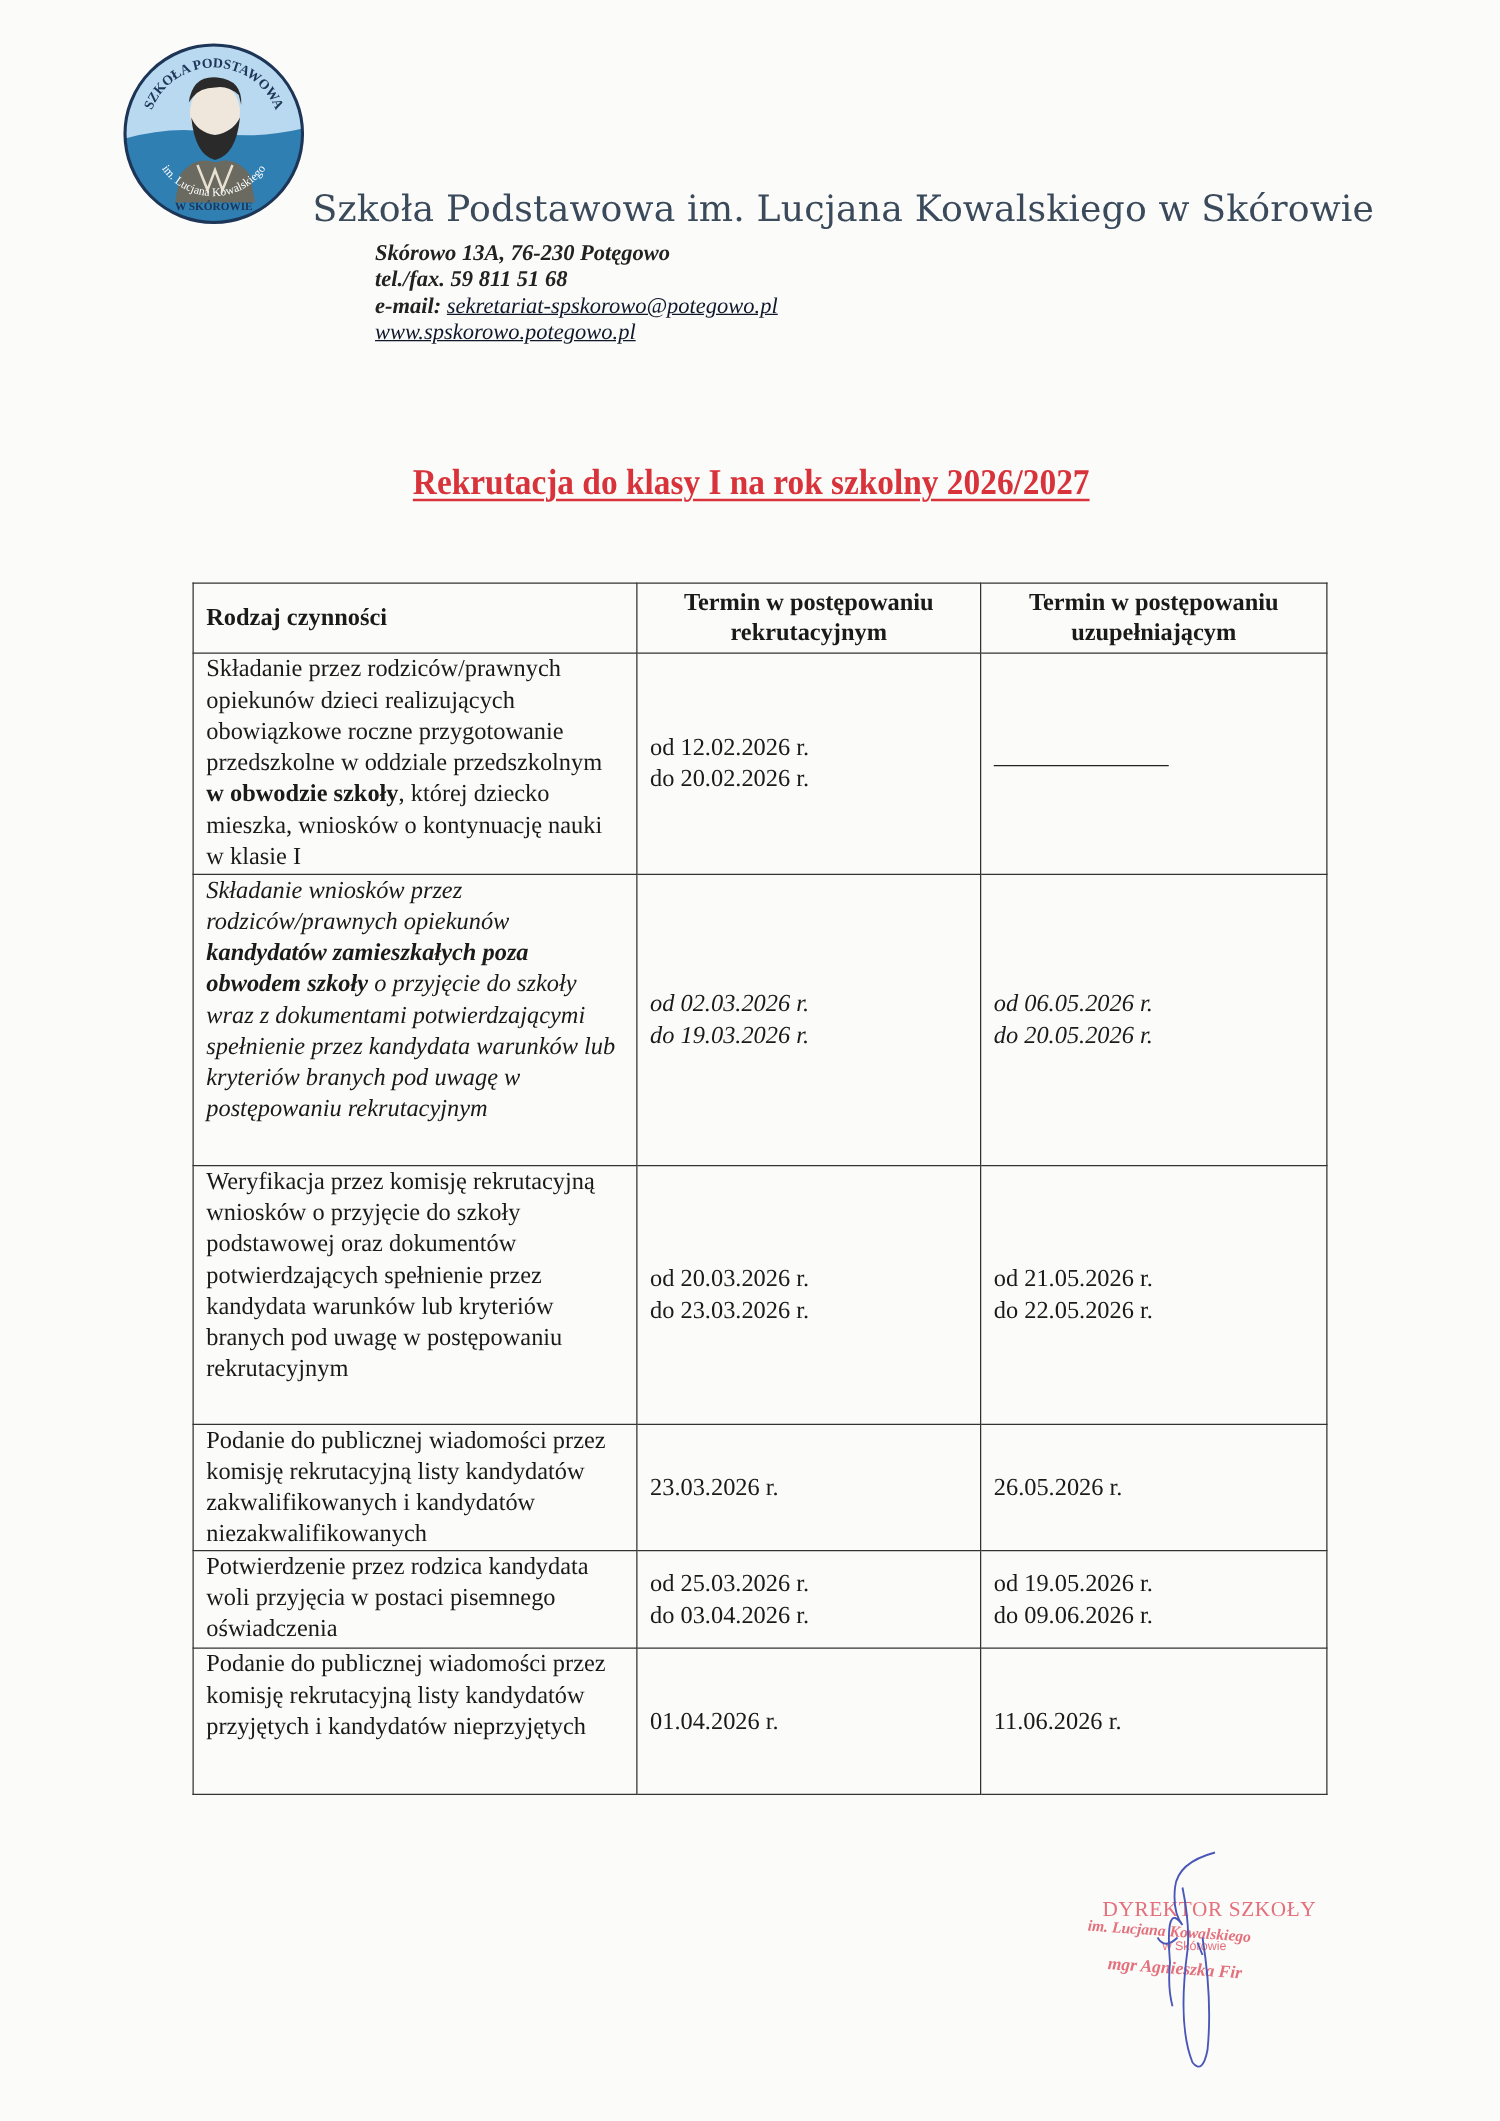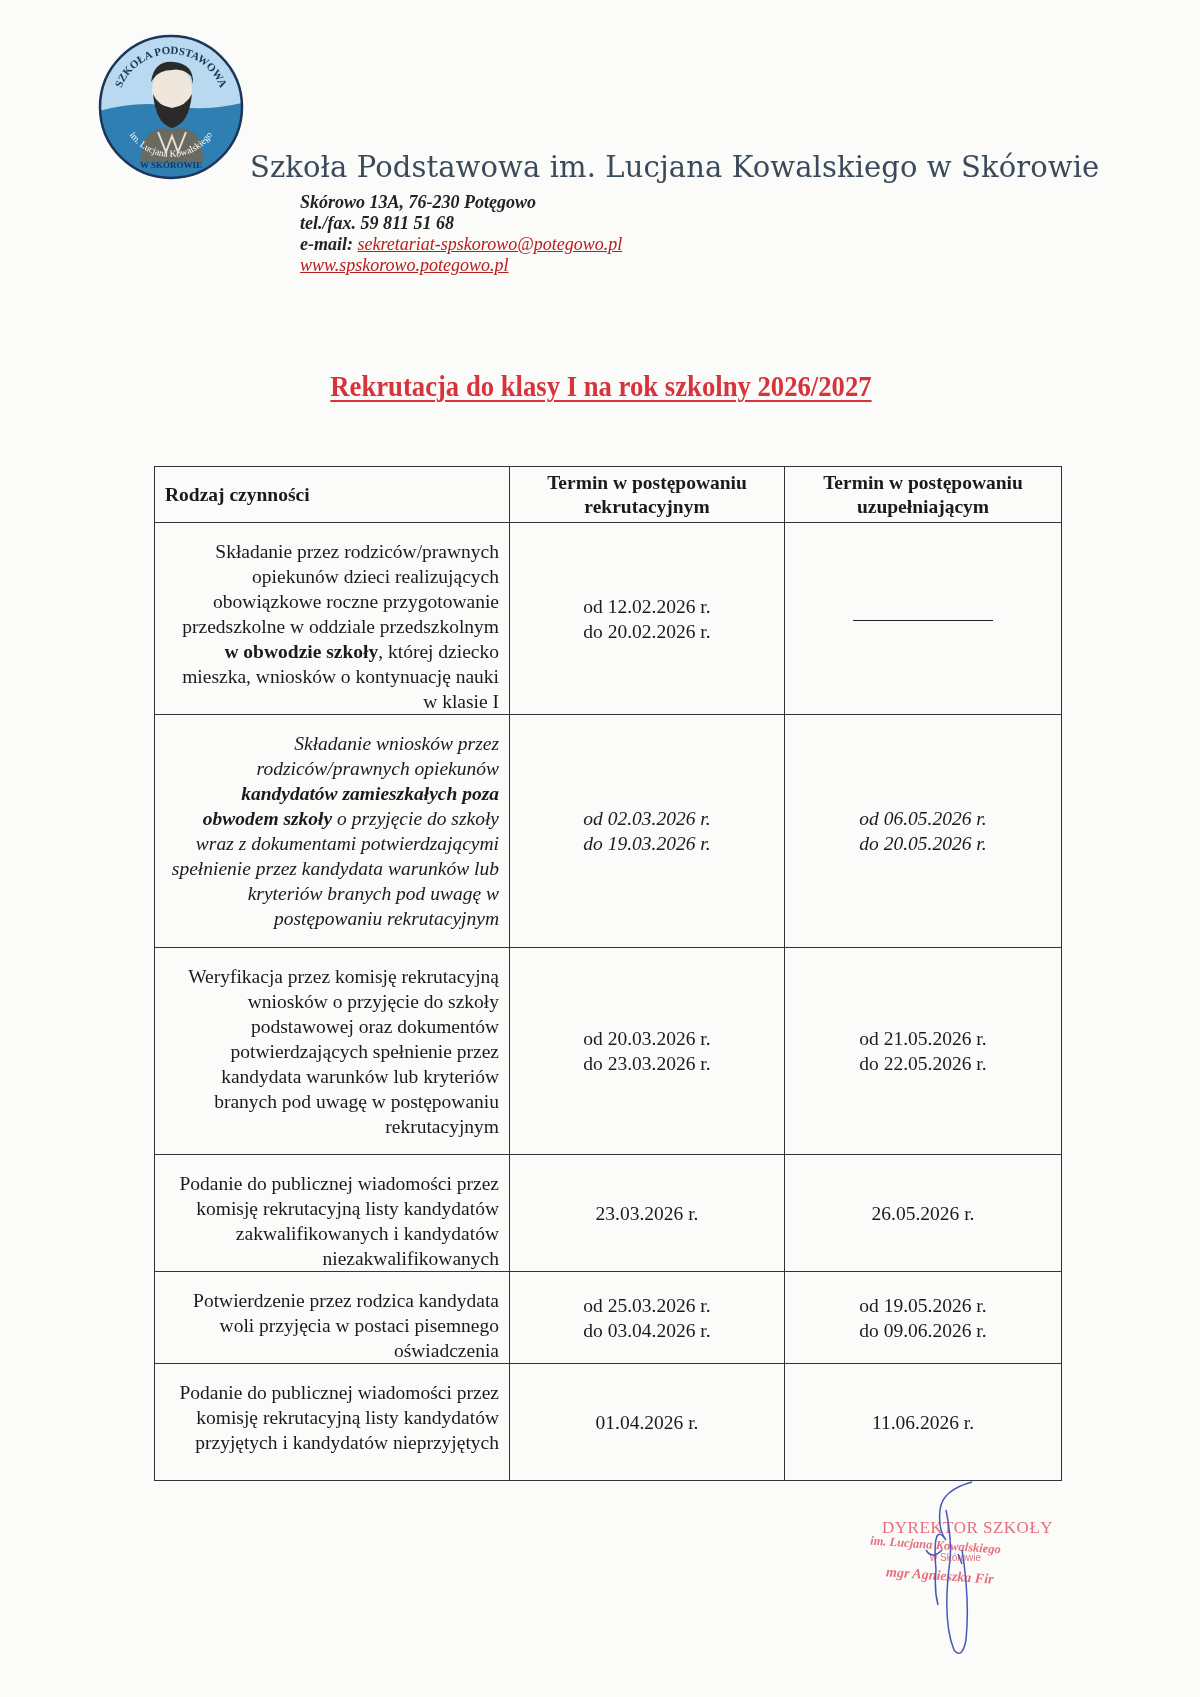--- a/index.html
+++ b/index.html
@@ -10,39 +10,39 @@
     color: #1a1a1a;
   }
   .logo { position: absolute; left: 96px; top: 32px; width: 150px; height: 150px; }
   .school-name {
     position: absolute; left: 250px; top: 150px;
     font-family: "DejaVu Serif", serif; font-size: 29px; color: #3a4a5a;
     letter-spacing: 0.1px; white-space: nowrap;
   }
   .contact { position: absolute; left: 300px; top: 192px; font-style: italic; font-size: 18px; line-height: 21px; font-weight: bold; color: #222; }
   .contact .row { white-space: nowrap; }
-  .contact a { color: #b91c1c; text-decoration: underline; font-weight: normal; }
+  .contact a { color: #0f172a; text-decoration: underline; font-weight: normal; }
   .contact .lbl { font-weight: bold; }
   .title {
     position: absolute; left: 0; right: 0; top: 370px; text-align: center;
     font-family: "Liberation Serif", serif; font-weight: bold; font-size: 29px;
     color: #d8323a; text-decoration: underline; text-decoration-thickness: 2px; text-underline-offset: 4px;
     transform: scaleX(0.92); transform-origin: 612px 0;
   }
   table.sched {
     position: absolute; left: 154px; top: 466px; width: 908px;
     border-collapse: collapse; font-size: 19.5px; line-height: 25px;
   }
   table.sched th, table.sched td { border: 1.5px solid #333; padding: 0 10px 0 10px; vertical-align: middle; }
   table.sched th { font-weight: bold; font-size: 19.5px; line-height: 24px; height: 55px; }
   table.sched th.c1 { text-align: left; width: 334px; margin-top: 40px; }
   table.sched th.c2, table.sched th.c3 { }
   table.sched th.c2 { width: 254px; }
-  table.sched td.act { text-align: right; vertical-align: top; padding-top: 16px; }
-  table.sched td.date { text-align: center; }
+  table.sched td.act { text-align: left; vertical-align: top; padding-top: 0; }
+  table.sched td.date { }
   .dash { display: inline-block; width: 140px; border-top: 1.5px solid #222; vertical-align: middle; }
   .r1 { height: 177px; } .r2 { height: 233px; font-style: italic; } .r3 { height: 207px; margin-top: 16px; }
   .r4 { height: 98px; } .r5 { height: 78px; } .r6 { height: 117px; }
   .r6 td.act { vertical-align: middle; }
   .stamp { position: absolute; left: 862px; top: 1480px; width: 200px; height: 190px; }
   .stamp .t1 { position: absolute; left: 20px; top: 38px; font-family: "Liberation Serif", serif; color: #e4707c; font-size: 17px; letter-spacing: 0.5px; white-space: nowrap; }
   .stamp .t2 { position: absolute; left: 8px; top: 58px; font-family: "Liberation Serif", serif; font-style: italic; font-weight: bold; color: #e4707c; font-size: 12.5px; white-space: nowrap; transform: rotate(4deg); }
   .stamp .t3 { position: absolute; left: 68px; top: 72px; font-family: "Liberation Sans", sans-serif; color: #e4707c; font-size: 10px; white-space: nowrap; }
   .stamp .t4 { position: absolute; left: 24px; top: 88px; font-family: "Liberation Serif", serif; font-style: italic; font-weight: bold; color: #e4707c; font-size: 14px; white-space: nowrap; transform: rotate(4deg); }
   .stamp svg { position: absolute; left: 0; top: 0; }

